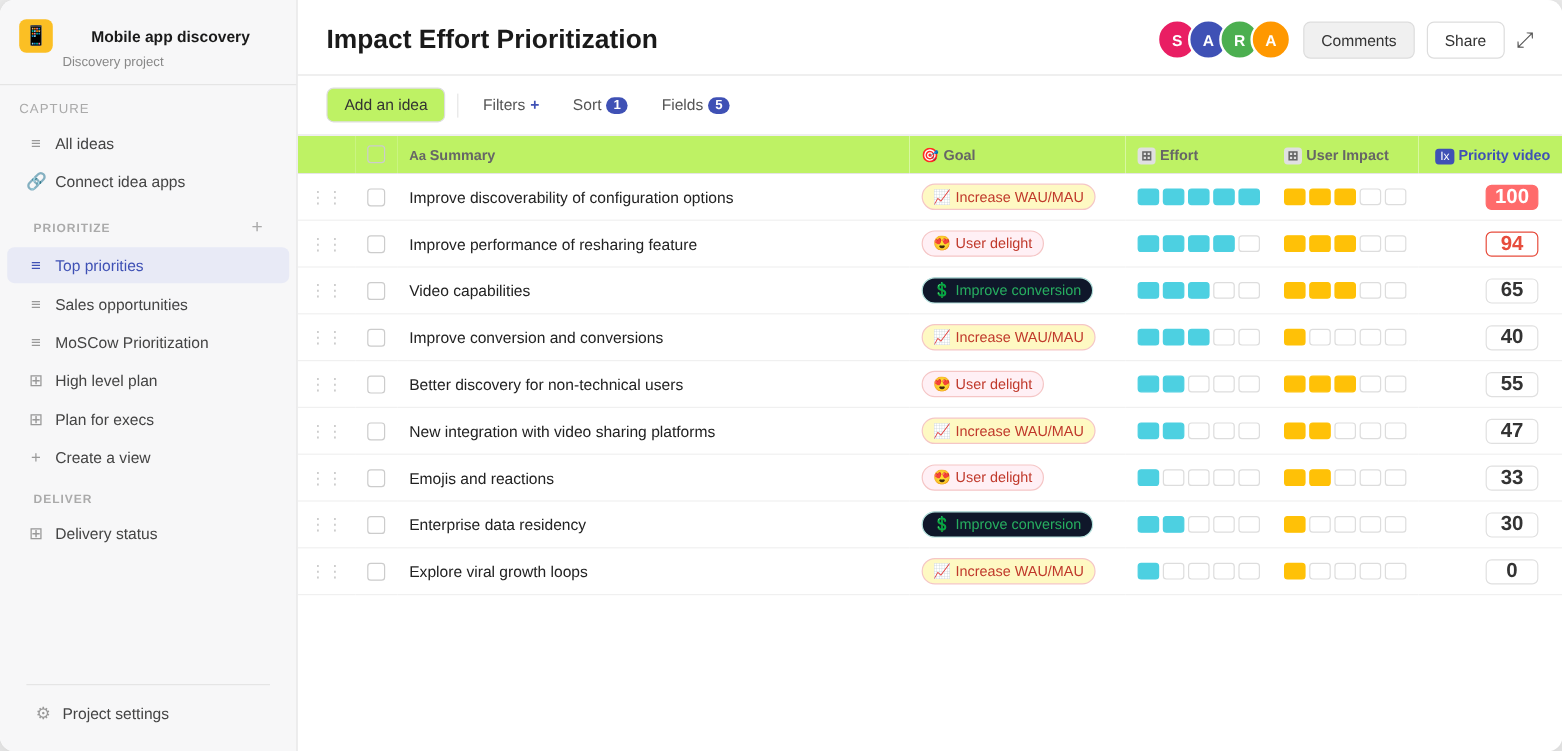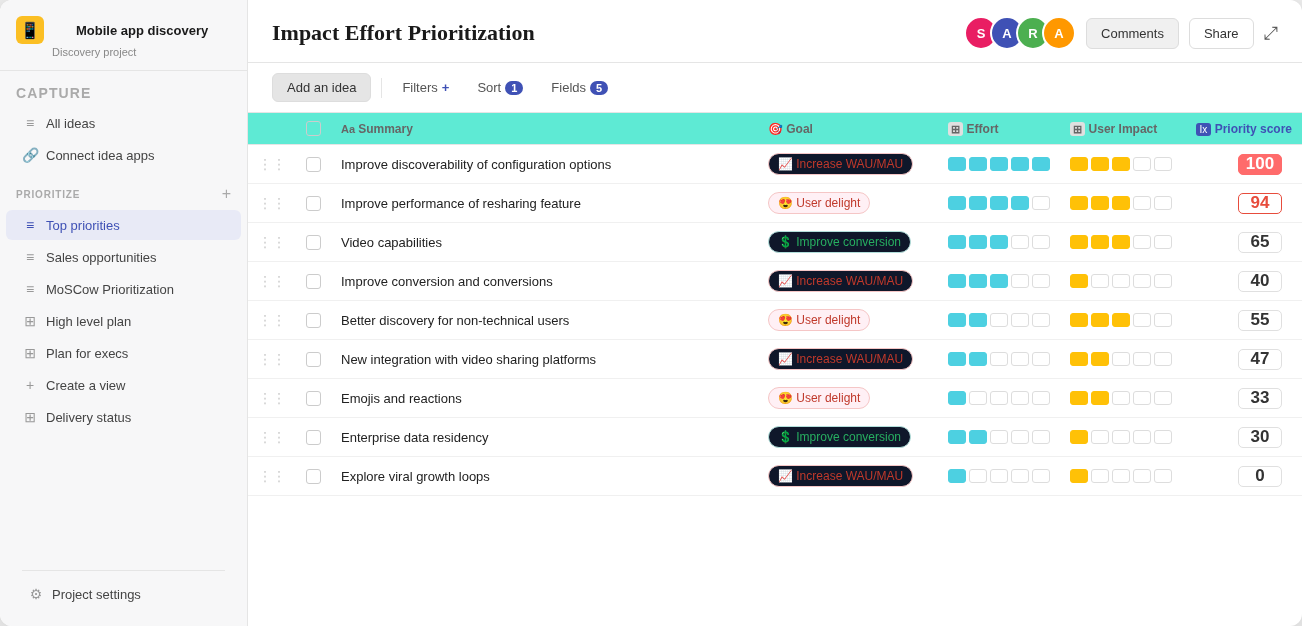--- a/index.html
+++ b/index.html
@@ -6,63 +6,63 @@
     body { font-family: -apple-system, BlinkMacSystemFont, 'Segoe UI', sans-serif; background: #f0f0f0; display: flex; align-items: center; justify-content: center; min-height: 100vh; }
     .window { width: 1302px; min-height: 626px; background: #fff; border-radius: 12px; box-shadow: 0 4px 24px rgba(0,0,0,0.18); display: flex; overflow: hidden; }
     
     
     .sidebar { width: 248px; min-width: 248px; background: #f7f7f8; border-right: 1px solid #e5e5e5; display: flex; flex-direction: column; padding: 0; }
     .sidebar-header { padding: 16px 16px 12px; border-bottom: 1px solid #e5e5e5; }
     .app-logo { display: flex; align-items: center; gap: 8px; margin-bottom: 2px; }
     .app-icon { width: 28px; height: 28px; background: #fbbf24; border-radius: 6px; display: flex; align-items: center; justify-content: center; font-size: 16px; }
     .app-title { font-size: 13px; font-weight: 600; color: #1a1a1a; margin-left: 24px; }
     .app-subtitle { font-size: 11px; color: #888; margin-left: 36px; }
-    .capture-label { font-size: 14px; font-weight: 700; color: #aaa; letter-spacing: 0.08em; padding: 14px 16px 6px; }
+    .capture-label { font-size: 11px; font-weight: 400; color: #aaa; letter-spacing: 0.08em; padding: 14px 16px 6px; }
     .sidebar-item { display: flex; align-items: center; gap: 8px; padding: 7px 16px; font-size: 13px; color: #444; cursor: pointer; border-radius: 6px; margin: 1px 6px; }
     .sidebar-item.active { background: #e8eaf6; color: #3f51b5; font-weight: 500; }
     .sidebar-item .icon { font-size: 14px; color: #999; width: 16px; text-align: center; }
     .sidebar-item.active .icon { color: #3f51b5; }
-    .section-header { display: flex; align-items: center; justify-content: space-between; padding: 14px 16px 6px; }
+    .section-header { display: flex; align-items: center; justify-content: space-between; padding: 14px 28px 6px; }
     .section-label { font-size: 10px; font-weight: 700; color: #aaa; letter-spacing: 0.08em; }
     .section-add { color: #aaa; font-size: 16px; cursor: pointer; }
     .sidebar-divider { height: 1px; background: #e5e5e5; margin: 8px 16px; }
     .sidebar-footer { margin-top: auto; padding: 8px 6px 16px; }
 
     
     .main { flex: 1; display: flex; flex-direction: column; overflow: hidden; }
     .main-header { display: flex; align-items: center; justify-content: space-between; padding: 16px 24px 12px; border-bottom: 1px solid #e5e5e5; }
-    .page-title { font-size: 22px; font-weight: 700; color: #1a1a1a; font-family: Liberation Serif, serif; }
+    .page-title { font-size: 22px; font-weight: 700; color: #1a1a1a; }
     .header-right { display: flex; align-items: center; gap: 10px; }
     .avatars { display: flex; }
     .avatar { width: 34px; height: 34px; border-radius: 50%; border: 2px solid #fff; margin-left: -8px; display: flex; align-items: center; justify-content: center; font-size: 13px; font-weight: 700; color: #fff; }
     .avatar:first-child { margin-left: 0; }
     .btn-comments { background: #f0f0f0; border: 1px solid #ddd; border-radius: 6px; padding: 7px 14px; font-size: 13px; color: #333; cursor: pointer; }
     .btn-share { background: #fff; border: 1px solid #ddd; border-radius: 6px; padding: 7px 14px; font-size: 13px; color: #333; cursor: pointer; }
     .btn-expand { background: none; border: none; font-size: 18px; cursor: pointer; color: #555; }
 
     
     .toolbar { display: flex; align-items: center; gap: 8px; padding: 10px 24px; border-bottom: 1px solid #e5e5e5; }
-    .btn-add { background: #e5e5e5; border: 1px solid #ddd; border-radius: 6px; padding: 6px 14px; font-size: 13px; color: #333; cursor: pointer; }
+    .btn-add { background: #bef264; border: 1px solid #ddd; border-radius: 6px; padding: 6px 14px; font-size: 13px; color: #333; cursor: pointer; }
     .btn-toolbar { background: none; border: none; font-size: 13px; color: #555; cursor: pointer; display: flex; align-items: center; gap: 4px; padding: 6px 10px; border-radius: 6px; }
     .badge { background: #3f51b5; color: #fff; border-radius: 10px; padding: 1px 6px; font-size: 11px; font-weight: 600; }
     .badge-fields { background: #3f51b5; color: #fff; border-radius: 10px; padding: 1px 6px; font-size: 11px; font-weight: 600; }
     .toolbar-sep { width: 1px; height: 20px; background: #e5e5e5; margin: 0 2px; }
 
     
     .table-container { flex: 1; overflow-y: auto; }
     table { width: 100%; border-collapse: collapse; }
-    thead th { padding: 8px 10px; font-size: 12px; font-weight: 600; color: #666; text-align: left; border-bottom: 1px solid #e5e5e5; background: #5eead4; position: sticky; top: 0; z-index: 1; }
+    thead th { padding: 8px 10px; font-size: 12px; font-weight: 600; color: #666; text-align: left; border-bottom: 1px solid #e5e5e5; background: #bef264; position: sticky; top: 0; z-index: 1; }
     thead th.priority-col { color: #3f51b5; }
     tbody tr { border-bottom: 1px solid #f0f0f0; }
     td { padding: 8px 10px; font-size: 13px; color: #333; vertical-align: middle; }
     .drag-handle { color: #ccc; cursor: grab; font-size: 14px; text-align: center; }
     .checkbox { width: 15px; height: 15px; border: 1.5px solid #ccc; border-radius: 3px; cursor: pointer; }
     .summary-text { font-size: 13px; color: #222; }
     .goal-tag { display: inline-flex; align-items: center; gap: 4px; padding: 3px 9px; border-radius: 12px; font-size: 12px; font-weight: 500; white-space: nowrap; }
-    .goal-wau { background: #0f172a; color: #c0392b; border: 1px solid #f5c6c6; }
+    .goal-wau { background: #fef9c3; color: #c0392b; border: 1px solid #f5c6c6; }
     .goal-delight { background: #fff0f5; color: #c0392b; border: 1px solid #f5c6c6; }
     .goal-conversion { background: #0f172a; color: #27ae60; border: 1px solid #b2dfdb; }
 
     
     .dots-row { display: flex; align-items: center; gap: 3px; }
     .dot { width: 18px; height: 14px; border-radius: 3px; border: 1px solid #e0e0e0; }
     .dot.filled-teal { background: #4dd0e1; border-color: #4dd0e1; }
     .dot.filled-yellow { background: #ffc107; border-color: #ffc107; }
     .dot.empty { background: #fff; border-color: #ddd; }
 
@@ -126,20 +126,23 @@
     </div>
     <div class="sidebar-item">
       <span class="icon">⊞</span>
       <span>Plan for execs</span>
     </div>
     <div class="sidebar-item">
       <span class="icon">+</span>
       <span>Create a view</span>
     </div>
 
+    <div class="section-header">
+      <span class="section-label">DELIVER</span>
+    </div>
 
     <div class="sidebar-item">
       <span class="icon">⊞</span>
       <span>Delivery status</span>
     </div>
 
     <div class="sidebar-footer">
       <div class="sidebar-divider"></div>
       <div class="sidebar-item">
         <span class="icon">⚙</span>
@@ -201,21 +204,21 @@
             <th class="th-effort">
               <span style="background:#e0e0e0;border-radius:3px;padding:1px 3px;font-size:11px;">⊞</span>
               <span>Effort</span>
             </th>
             <th class="th-effort">
               <span style="background:#e0e0e0;border-radius:3px;padding:1px 3px;font-size:11px;">⊞</span>
               <span>User Impact</span>
             </th>
             <th class="th-priority priority-col">
               <span style="background:#3f51b5;color:#fff;border-radius:3px;padding:1px 4px;font-size:10px;font-weight:400;">Ix</span>
-              <span style="color:#3f51b5;">Priority score</span>
+              <span style="color:#3f51b5;">Priority video</span>
             </th>
           </tr>
         </thead>
         <tbody id="table-body">
         <tr>
               <td class="drag-handle">⋮⋮</td>
               <td>
                 <div class="checkbox"></div>
               </td>
               <td class="summary-text">Improve discoverability of configuration options</td>

